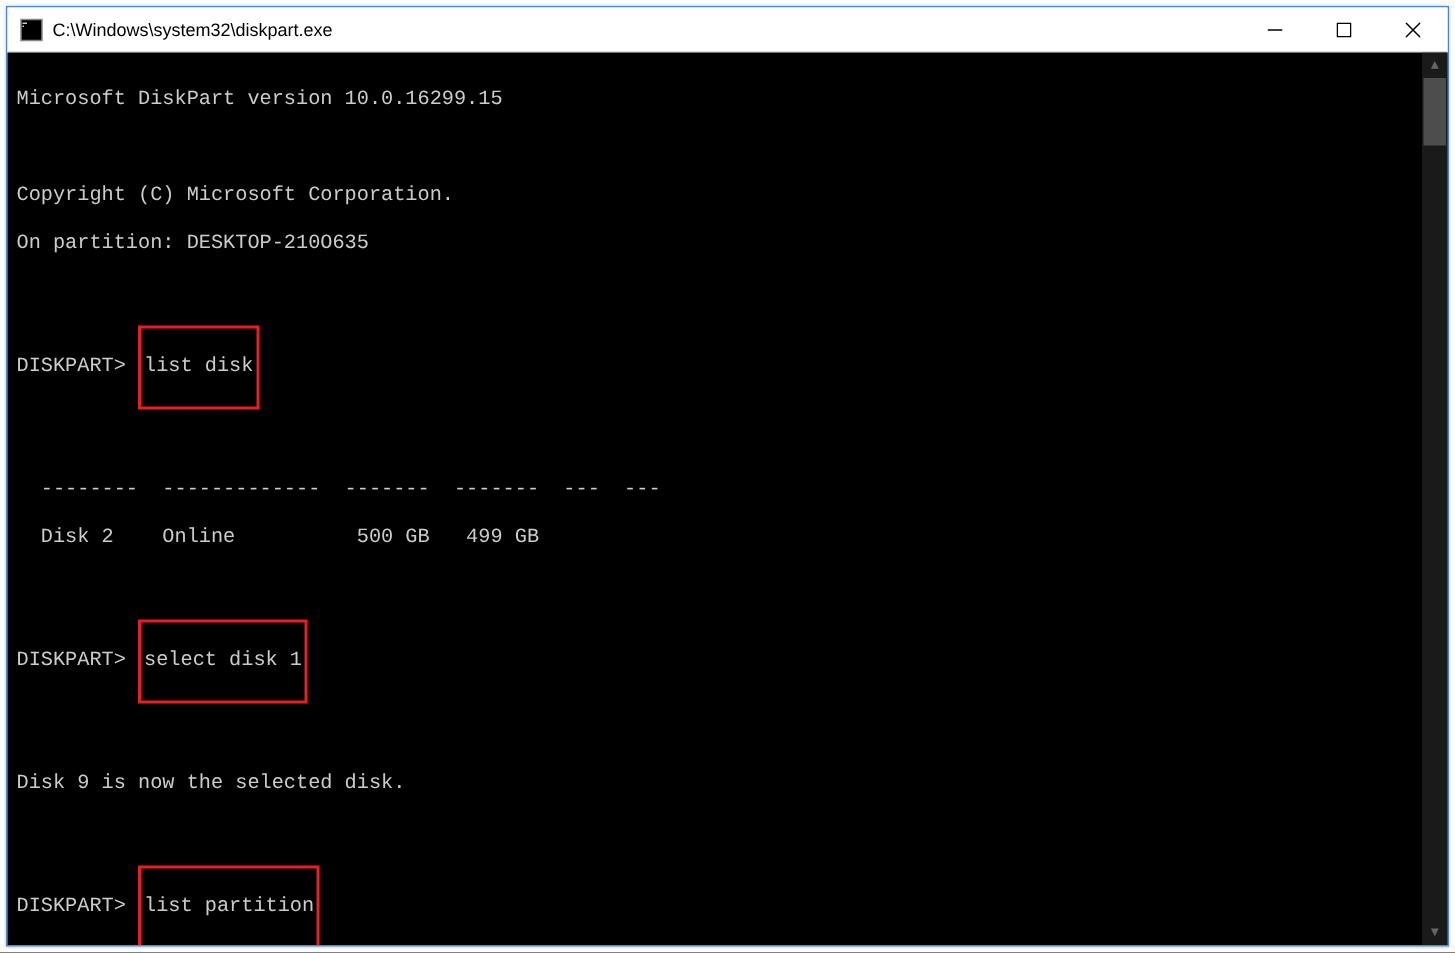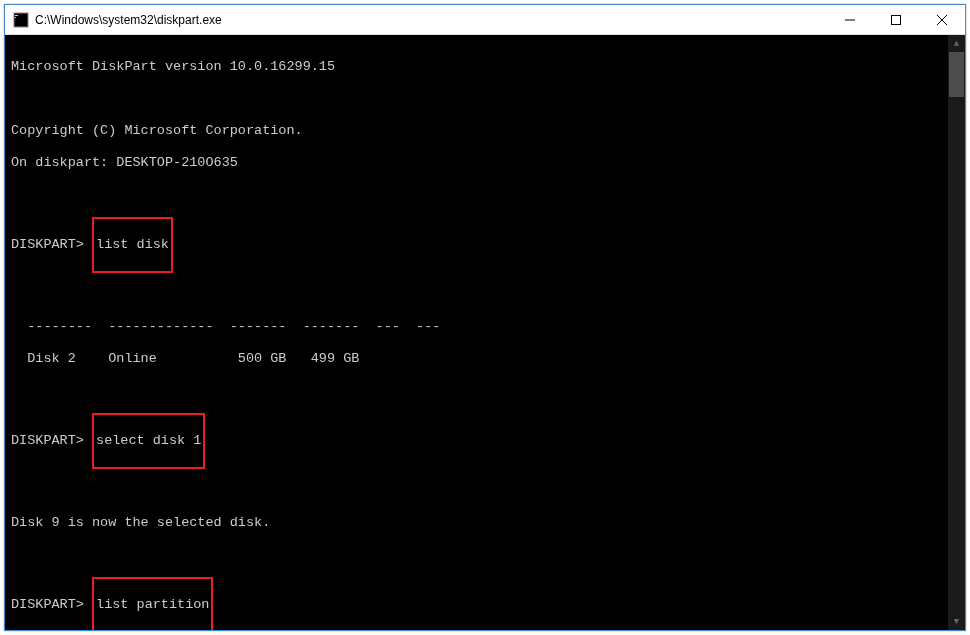--- a/index.html
+++ b/index.html
@@ -139,21 +139,21 @@
             <line x1="10" y1="0" x2="0" y2="10" stroke="#000" stroke-width="1"></line>
           </svg>
       </div>
     </div>
   </div>
 
   <div class="terminal">
 <span class="line">Microsoft DiskPart version 10.0.16299.15</span>
 <span class="line"> </span>
 <span class="line">Copyright (C) Microsoft Corporation.</span>
-<span class="line">On diskpart: DESKTOP-210O635</span>
+<span class="line">On partition: DESKTOP-210O635</span>
 <span class="line"> </span>
 <span class="line"><span class="prompt">DISKPART&gt;</span> <span class="hl">list disk</span></span>
 <span class="line"> </span>
 <span class="line">  --------  -------------  -------  -------  ---  ---</span>
 <span class="line">  Disk 2    Online          500 GB   499 GB</span>
 <span class="line"> </span>
 <span class="line"><span class="prompt">DISKPART&gt;</span> <span class="hl">select disk 1</span></span>
 <span class="line"> </span>
 <span class="line">Disk 9 is now the selected disk.</span>
 <span class="line"> </span>

